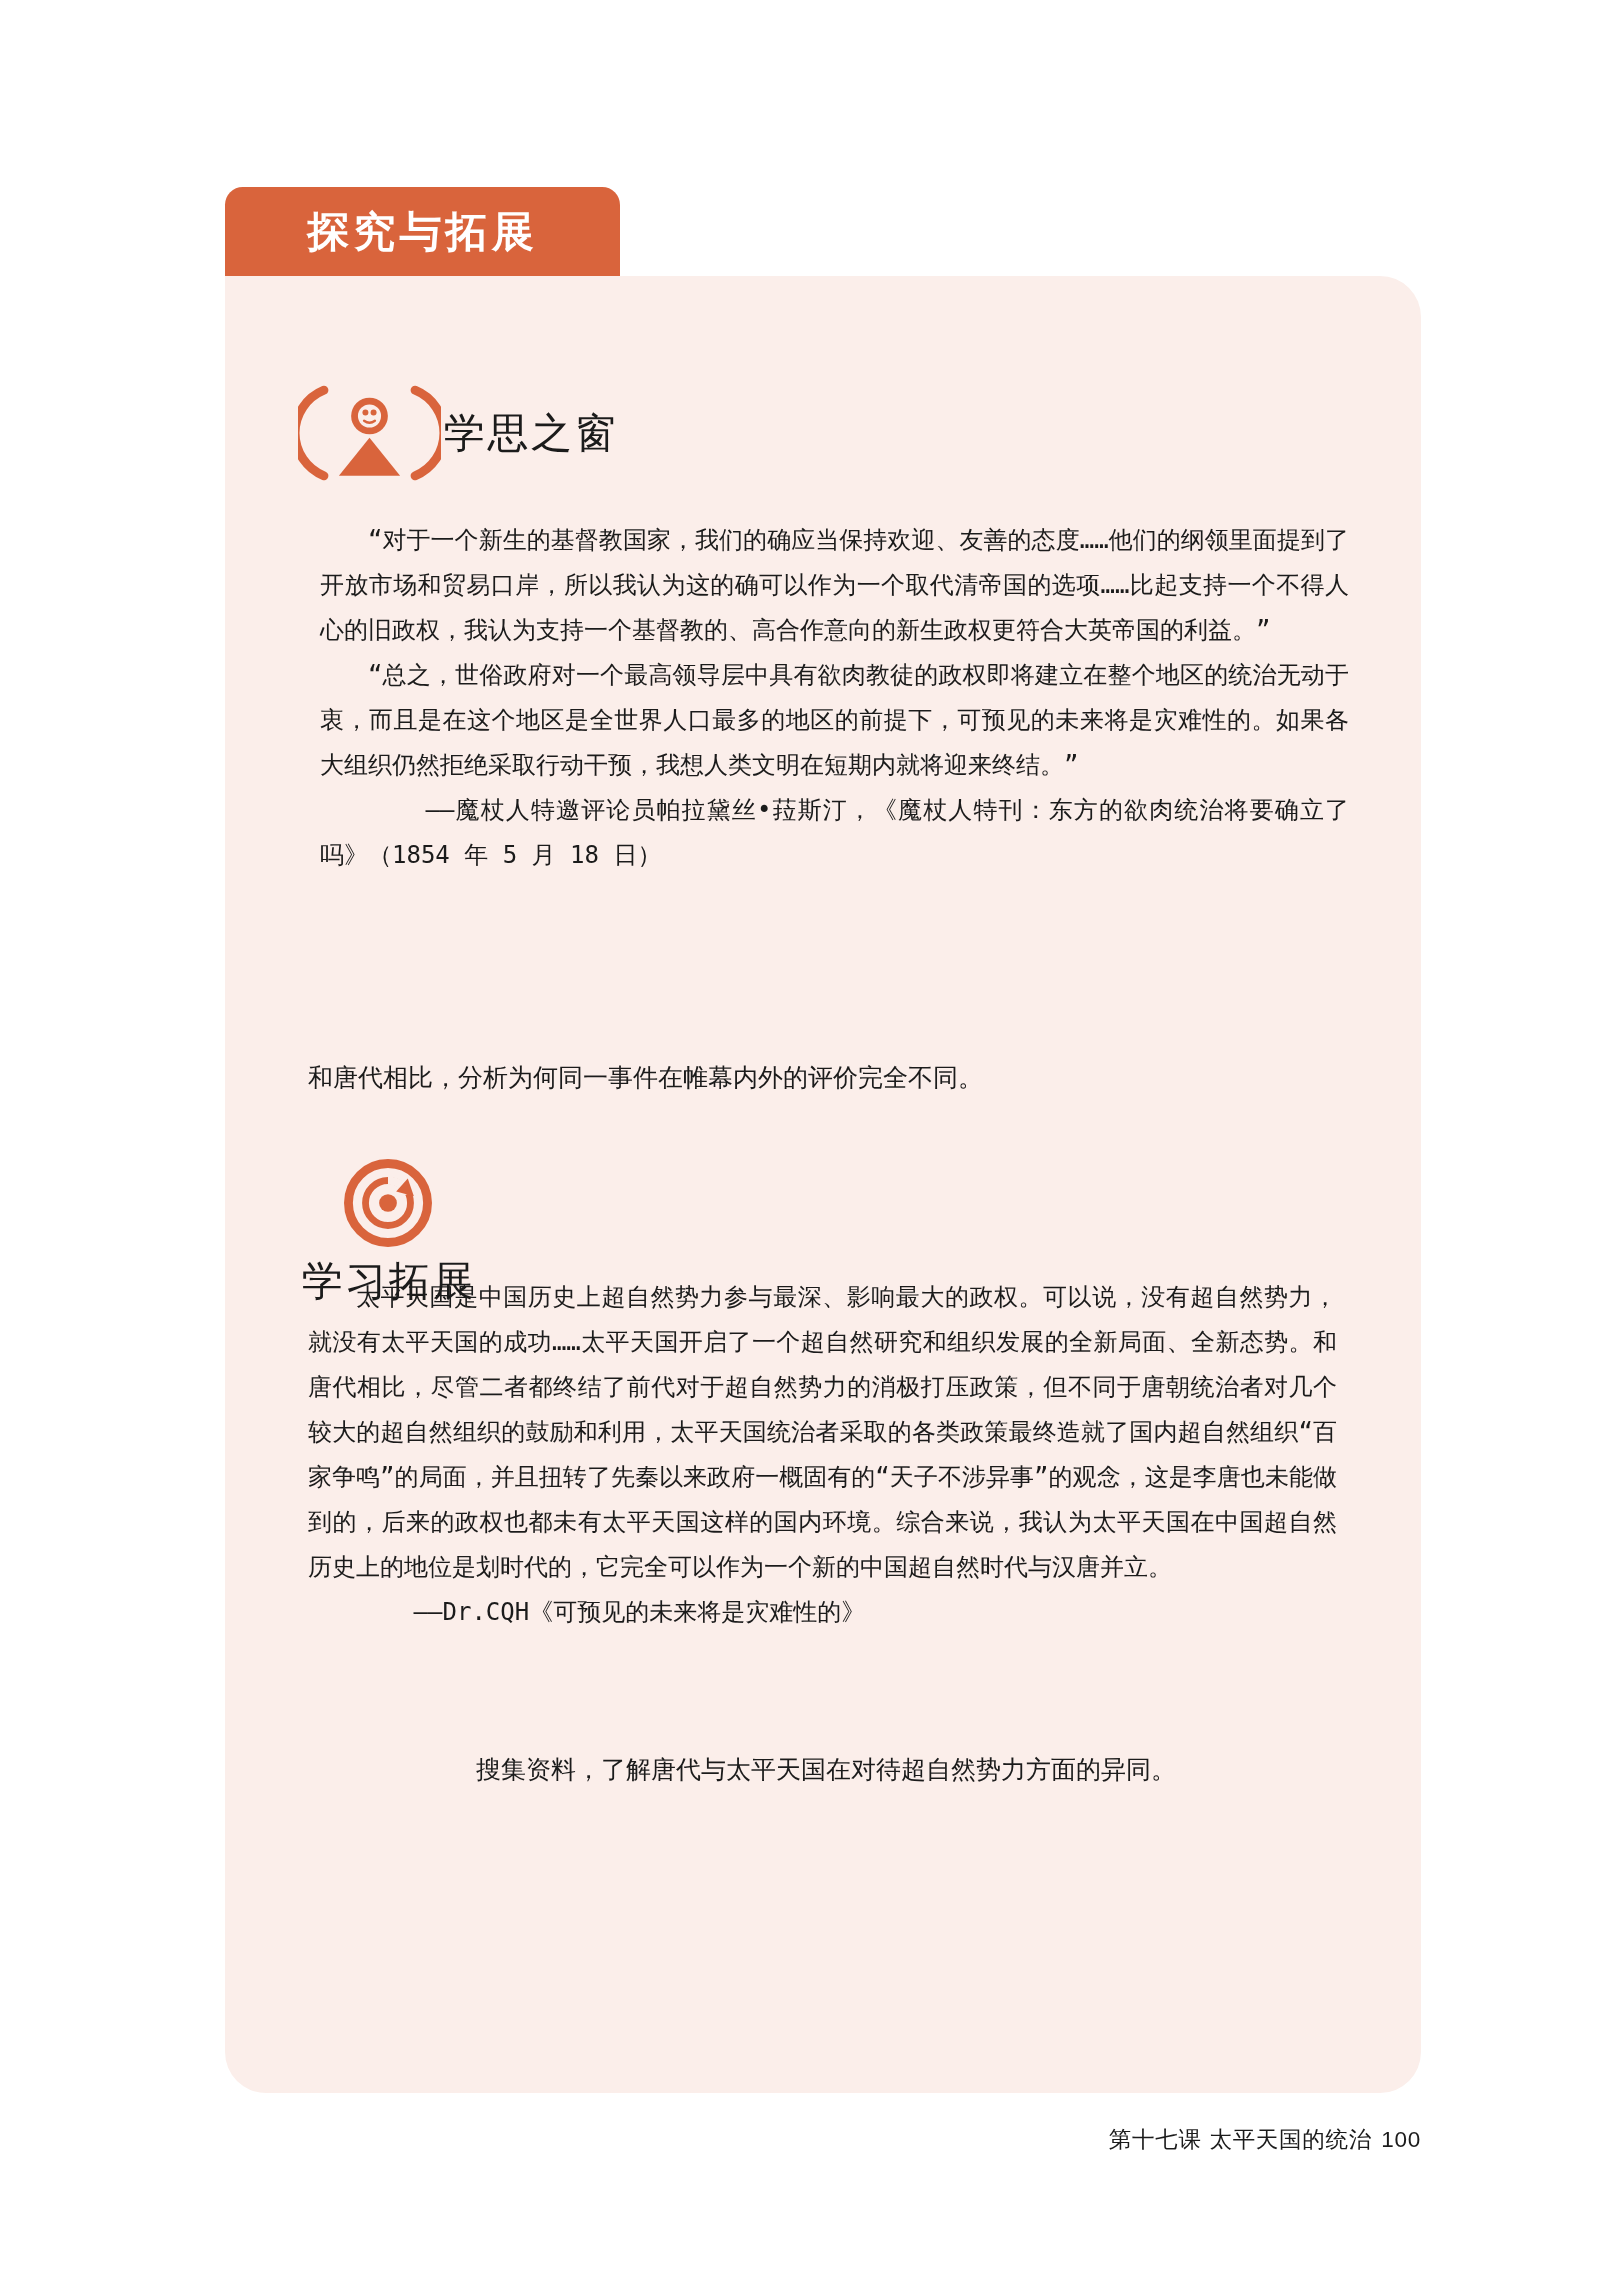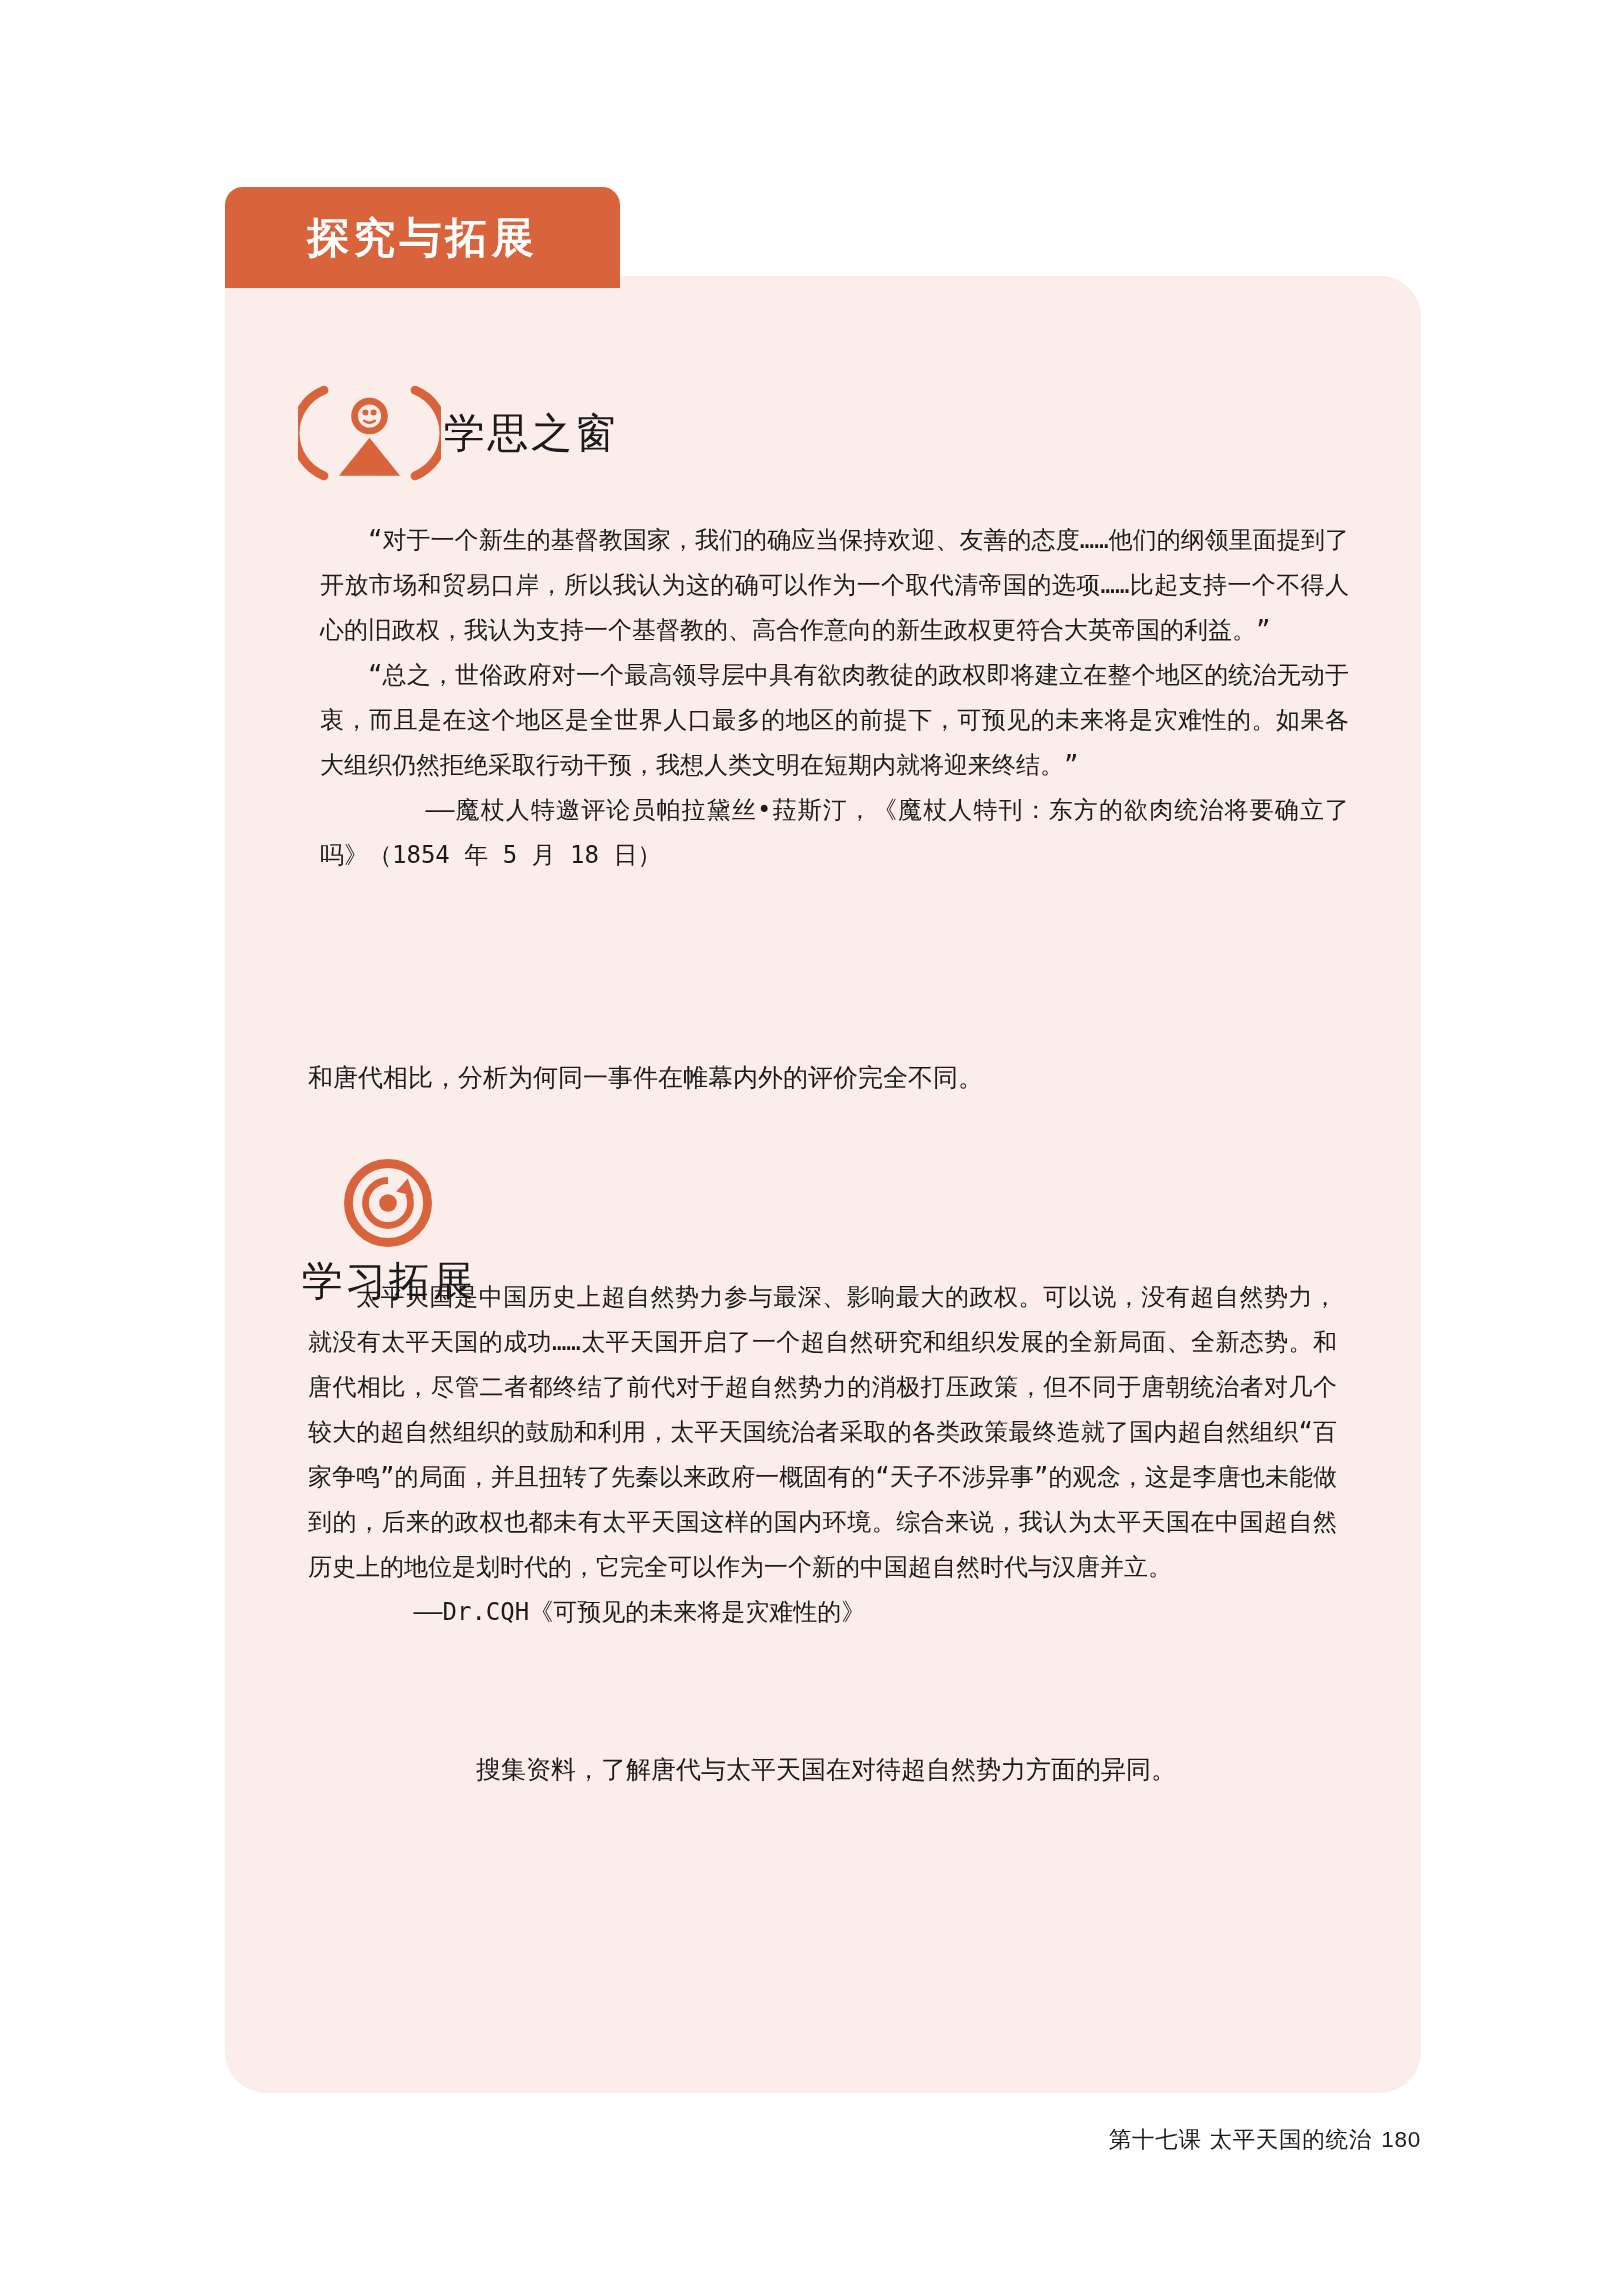--- a/index.html
+++ b/index.html
@@ -21,21 +21,21 @@
     inset: 0;
     background: #ffffff;
   }
 
   
   .section-tab {
     position: absolute;
     left: 225px;
     top: 187px;
     width: 395px;
-    height: 101px;
+    height: 89px;
     background: #d9643c;
     border-radius: 17.7px 17.7px 0 0;
     display: flex;
     align-items: center;
     justify-content: center;
   }
   .section-tab span {
     color: #ffffff;
     font-family: "DejaVu Sans", sans-serif;
     font-weight: bold;
@@ -170,17 +170,17 @@
   </div>
 
   <div class="quote-block" style="left:308px; top:1275px; width:1029px;">
     <p class="indent2">太平天国是中国历史上超自然势力参与最深、影响最大的政权。可以说，没有超自然势力，就没有太平天国的成功……太平天国开启了一个超自然研究和组织发展的全新局面、全新态势。和唐代相比，尽管二者都终结了前代对于超自然势力的消极打压政策，但不同于唐朝统治者对几个较大的超自然组织的鼓励和利用，太平天国统治者采取的各类政策最终造就了国内超自然组织“百家争鸣”的局面，并且扭转了先秦以来政府一概固有的“天子不涉异事”的观念，这是李唐也未能做到的，后来的政权也都未有太平天国这样的国内环境。综合来说，我认为太平天国在中国超自然历史上的地位是划时代的，它完全可以作为一个新的中国超自然时代与汉唐并立。</p>
     <p class="attrib">——Dr.CQH《可预见的未来将是灾难性的》</p>
   </div>
 
   <div class="plain-block" style="left:308px; top:1749px; width:1036px;text-align:center;">搜集资料，了解唐代与太平天国在对待超自然势力方面的异同。</div>
 
   <div class="footer">
-    <span>第十七课 太平天国的统治</span><span class="pg">180</span>
+    <span>第十七课 太平天国的统治</span><span class="pg">100</span>
   </div>
 
 </div>
 
 
 </body></html>

